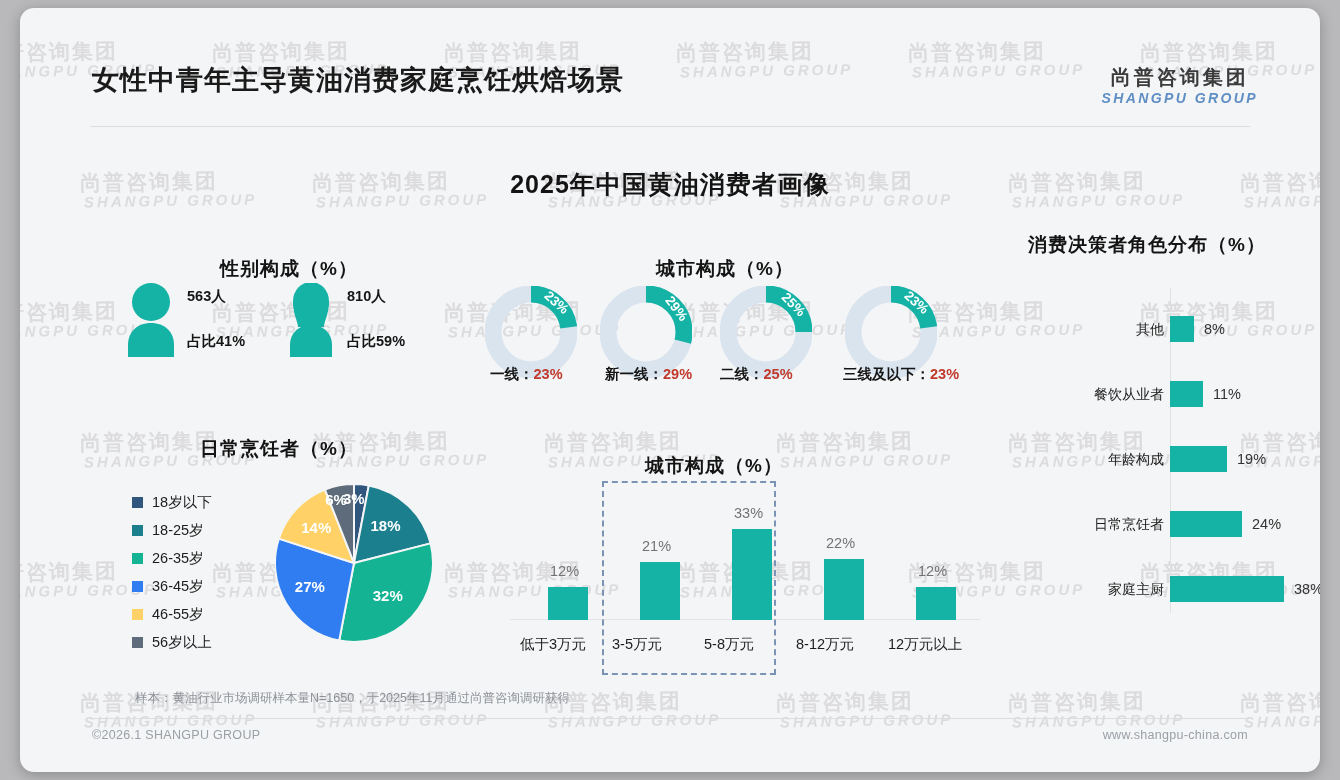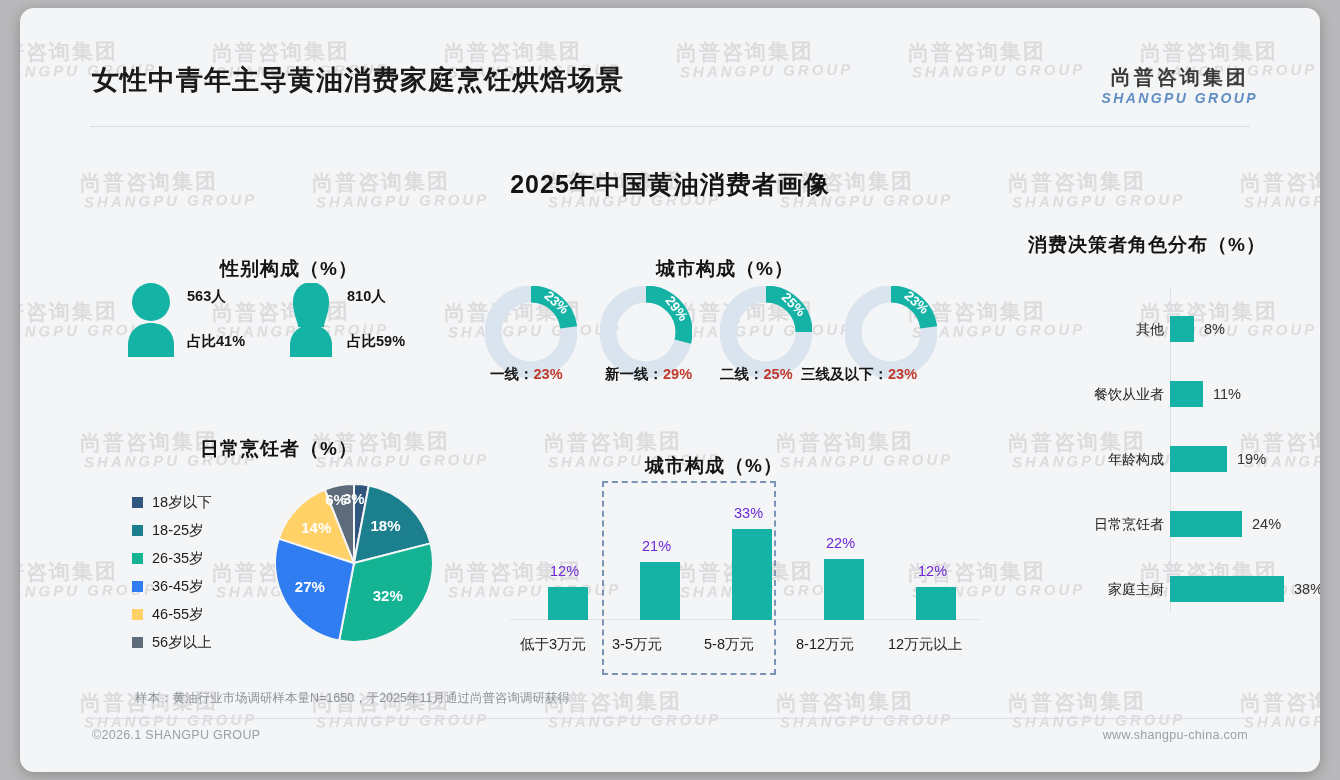--- a/index.html
+++ b/index.html
@@ -46,21 +46,21 @@
   .lg{display:flex;align-items:center;height:28px;}
   .lg .sw{width:11px;height:11px;margin-right:9px;flex:none;}
   .lg .lb{font-size:14.5px;color:#1d1d1d;white-space:nowrap;}
   .pie{position:absolute;left:255px;top:476px;width:158px;height:158px;}
   .pielab{position:absolute;color:#fff;font-weight:bold;font-size:15px;}
 
   
   .inc{position:absolute;left:490px;top:485px;width:470px;height:175px;}
   .inc-base{position:absolute;left:0;bottom:48px;width:470px;height:1px;background:#e2e3e5;}
   .ibar{position:absolute;bottom:48px;width:40px;background:#14b3a6;}
-  .ival{position:absolute;font-size:14.5px;color:#6d28d9;}
+  .ival{position:absolute;font-size:14.5px;color:#737373;}
   .icat{position:absolute;bottom:14px;font-size:14.5px;color:#1d1d1d;white-space:nowrap;}
   .hilite{position:absolute;border:2px dashed #7b93b4;}
 
   
   .role{position:absolute;left:1020px;top:280px;width:250px;height:325px;}
   .role-axis{position:absolute;left:130px;top:0;width:1px;height:325px;background:#e0e1e4;}
   .rbar{position:absolute;left:130px;height:26px;background:#14b3a6;}
   .rlab{position:absolute;right:calc(100% - 124px);font-size:14px;color:#1d1d1d;white-space:nowrap;}
   .rval{position:absolute;font-size:14.5px;color:#333;}
 
@@ -214,21 +214,21 @@
             <div class="dlabel" style="left: 59.8701px; top: 11.1299px; transform: rotate(45deg);">25%</div>
           </div>
           <div class="dcap" style="left: 700px; top: 357px;">二线：<i>25%</i></div>
           <div class="donut" style="left: 825px; top: 278px;">
             <svg width="92" height="92" viewBox="0 0 92 92">
               <circle cx="46" cy="46" r="38" fill="none" stroke="#d9e4ee" stroke-width="17"></circle>
               <circle cx="46" cy="46" r="38" fill="none" stroke="#14b3a6" stroke-width="17" stroke-dasharray="54.915039584749586 183.84600208807467" transform="rotate(-90 46 46)"></circle>
             </svg>
             <div class="dlabel" style="left: 58.1299px; top: 9.49578px; transform: rotate(41.4deg);">23%</div>
           </div>
-          <div class="dcap" style="left: 781px; top: 357px;">三线及以下：<i>23%</i></div>
+          <div class="dcap" style="left: 823px; top: 357px;">三线及以下：<i>23%</i></div>
         </div>
 
       <div class="sec-title" style="left:180px;top:428px;">日常烹饪者（%）</div>
       <div class="pie-legend" id="pie-legend">
           <div class="lg">
             <span class="sw" style="background:#31567d"></span>
             <span class="lb">18岁以下</span>
           </div>
           <div class="lg">
             <span class="sw" style="background:#1b7f8e"></span>

